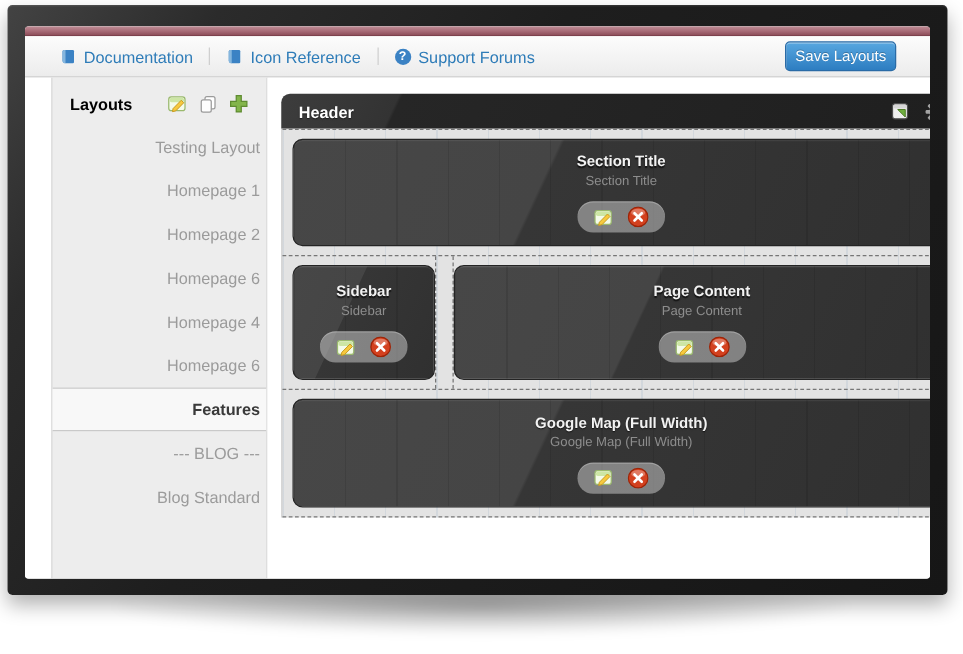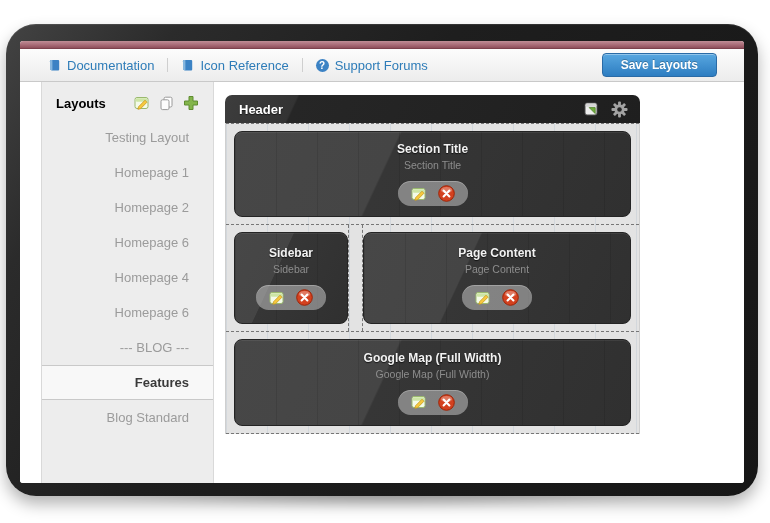--- a/index.html
+++ b/index.html
@@ -5,67 +5,67 @@
   * { margin:0; padding:0; box-sizing:border-box; }
   html,body { width:770px; height:523px; background:#fff;
     font-family:"Liberation Sans", sans-serif; overflow:hidden; }
   .stage { position:relative; width:770px; height:523px; background:#fff; }
 
   
   .device-shadow { position:absolute; left:90px; top:462px; width:590px; height:46px;
     background:radial-gradient(ellipse at center, rgba(0,0,0,0.30) 0%, rgba(0,0,0,0.12) 45%, rgba(0,0,0,0) 72%);
     filter:blur(4px); }
   .device { position:absolute; left:6px; top:4px; width:752px; height:472px;
-    border-radius:30px;
+    border-radius:4px;
     background:linear-gradient(125deg,#434343 0%,#2b2b2b 16%,#1e1e1e 42%,#161616 100%);
-    box-shadow:0 8px 16px rgba(0,0,0,0.30), inset 0 1px 1px rgba(255,255,255,0.10);margin-top:20px; }
+    box-shadow:0 8px 16px rgba(0,0,0,0.30), inset 0 1px 1px rgba(255,255,255,0.10); }
   .screen { position:absolute; left:14px; top:17px; right:14px; bottom:13px;
     background:#fff; border-radius:3px; overflow:hidden;
     display:flex; flex-direction:column; }
 
   
   .top-strip { height:8px; flex:none;
     background:linear-gradient(#c08d96 0%, #a86b77 55%, #8e4f5b 100%);
     border-bottom:1px solid #7d414d; }
 
   
   .toolbar { height:33px; flex:none; display:flex; align-items:center;
     padding:0 27px 0 28px;
     background:linear-gradient(#fcfcfc,#ececec);
     border-bottom:1px solid #c9c9c9; }
   .tb-link { display:flex; align-items:center; gap:6px; color:#2e7cb8;
     font-size:13px; cursor:pointer; }
   .tb-sep { width:1px; height:14px; background:#cfcfcf; margin:0 13px; }
   .help-badge { width:13px; height:13px; border-radius:50%; background:#3b82c4;
     color:#fff; font-size:10px; font-weight:bold; line-height:13px; text-align:center;
     display:inline-block; }
-  .save-btn { margin-left:auto; padding:4px 18px; font-size:12px; font-weight:bold;
+  .save-btn { margin-left:auto; padding:4px 7px; font-size:12px; font-weight:normal;
     color:#fff; text-shadow:0 -1px 0 rgba(0,0,0,0.25);
     background:linear-gradient(#58a7e0,#2d7dc1); border:1px solid #2a6ba6;
     border-radius:4px; box-shadow:inset 0 1px 0 rgba(255,255,255,0.35); cursor:pointer; }
 
   
   .content { flex:1; display:flex; align-items:stretch; overflow:hidden; }
   .left-gutter { width:21px; flex:none; background:#fff; }
   .sidebar { width:173px; flex:none; background:#ededed;
     border-left:1px solid #d9d9d9; border-right:1px solid #d9d9d9; }
   .sb-head { display:flex; align-items:center; padding:12px 14px 8px 14px; height:38px; }
   .sb-title { font-size:13px; font-weight:bold; color:#000000; }
   .sb-actions { margin-left:auto; display:flex; align-items:center; gap:9px; }
   .sb-actions span { display:inline-flex; cursor:pointer; }
   .sb-item { height:35px; display:flex; align-items:center; justify-content:flex-end;
-    padding-right:24px; font-size:13px; color:#9b9b9b; cursor:pointer; }
+    padding-right:5px; font-size:13px; color:#9b9b9b; cursor:pointer; }
   .sb-item.selected { background:#f8f8f8; border-top:1px solid #c9c9c9;
     border-bottom:1px solid #c9c9c9; color:#3a3a3a; font-weight:bold; }
   .sb-item.separator { cursor:default; }
 
   .main { flex:1; background:#fff; padding:13px 0 0 11px; }
 
   
-  .panel { width:415px; }
+  .panel { width:544px; }
   .bar { height:28px; display:flex; align-items:center; padding:0 12px 0 14px;
     background:linear-gradient(115deg,#3d3d3d 0%,#333 17%,#262626 17.5%,#1f1f1f 100%);
     color:#fff; }
   .bar.top { border-radius:7px 7px 0 0; }
   .bar.bottom { border-radius:0 0 7px 7px;
     background:linear-gradient(#2e2e2e,#1e1e1e); }
   .bar-label { font-size:13px; font-weight:bold; text-shadow:0 1px 1px rgba(0,0,0,0.6); }
   .bar-actions { margin-left:auto; display:flex; align-items:center; gap:12px; }
   .bar-actions span { display:inline-flex; cursor:pointer; }
 
@@ -162,22 +162,22 @@
                   </svg>
               </span>
             </span>
           </div>
           <div class="sb-item">Testing Layout</div>
           <div class="sb-item">Homepage 1</div>
           <div class="sb-item">Homepage 2</div>
           <div class="sb-item">Homepage 6</div>
           <div class="sb-item">Homepage 4</div>
           <div class="sb-item">Homepage 6</div>
+          <div class="sb-item selected">Features</div>
           <div class="sb-item separator">--- BLOG ---</div>
-          <div class="sb-item selected">Features</div>
           <div class="sb-item">Blog Standard</div>
         </div>
 
         <div class="main">
           <div class="panel">
 
             <div class="bar top">
               <span class="bar-label">Header</span>
               <span class="bar-actions">
                 <span>

